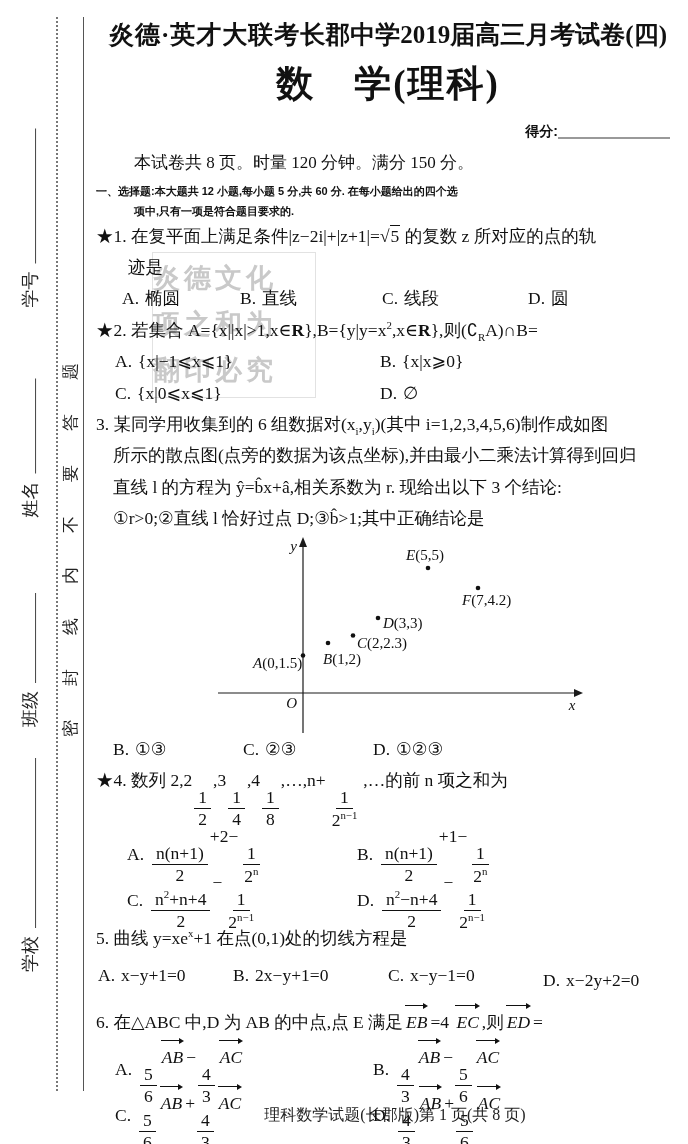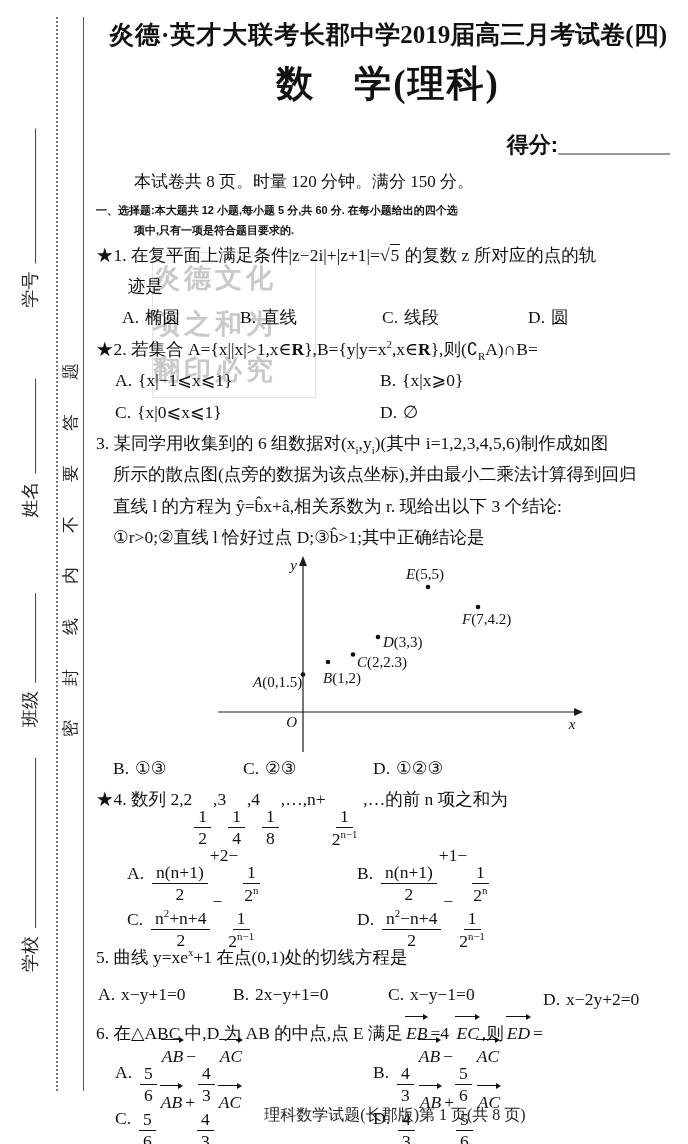--- a/index.html
+++ b/index.html
@@ -18,42 +18,42 @@
   
   .watermark{position:absolute;left:152px;top:252px;width:162px;height:142px;border:1px solid #e2e2e2;
              text-align:left;color:#c9c9c9;font-weight:bold;font-size:27px;letter-spacing:4px;
              line-height:46px;padding-top:2px;z-index:0;
              font-family:"Liberation Sans","DejaVu Sans",sans-serif;}
   
   #main{position:absolute;left:96px;top:0;width:584px;z-index:1;}
   .title{margin-top:18px;text-align:center;font-size:25px;font-weight:bold;white-space:nowrap;}
   .title .brand{font-weight:900;letter-spacing:1px;}
   .subject{margin-top:8px;text-align:center;font-size:37px;font-weight:bold;letter-spacing:2px;}
-  .score-row{margin-top:21px;text-align:right;padding-right:10px;font-size:22px;font-weight:bold;
+  .score-row{margin-top:14px;text-align:right;padding-right:10px;font-size:14px;font-weight:bold;
              font-family:"Liberation Sans","DejaVu Sans",sans-serif;}
   .score-blank{display:inline-block;width:112px;border-bottom:2px solid #999;height:1em;vertical-align:-3px;}
   .paper-info{margin-top:10px;margin-left:38px;font-size:17px;}
   .section-head{margin-top:8px;font-size:11px;font-weight:bold;line-height:1.78;
                 font-family:"Liberation Sans","DejaVu Sans",sans-serif;}
   .section-head .l2{padding-left:38px;}
   .q{font-size:17.5px;line-height:1.78;}
   .q .cont{padding-left:32px;}
   .q .cont-sm{padding-left:17px;}
   .opt-row{display:flex;align-items:center;}
   .opt{white-space:nowrap;}
   .opt .letter{margin-right:6px;}
   .opt-tall{height:46px;display:flex;align-items:center;}
   sup{font-size:0.62em;}
   sub{font-size:0.62em;}
   .frac{display:inline-flex;flex-direction:column;align-items:center;vertical-align:-0.95em;
         margin:0 2px;line-height:1.22;}
   .fnum{border-bottom:1.2px solid #111;padding:0 4px;}
   .fden{padding:0 4px;}
   .sqrt{border-top:1.2px solid #111;padding:0 1px;}
-  .vec{display:inline-block;position:relative;padding:3px 2px 0;margin:0 1px;}
+  .vec{display:inline-block;position:relative;padding:3px 2px 0;margin:8px 1px;}
   .vec::before{content:'';position:absolute;left:1px;right:4px;top:1px;border-top:1.3px solid #111;}
   .vec::after{content:'';position:absolute;right:-2px;top:-1.5px;width:0;height:0;
               border:3px solid transparent;border-left:5px solid #111;}
   
   .plot{position:relative;width:390px;height:198px;margin:2px 0 0 104px;}
   .plot svg{position:absolute;left:0;top:0;}
   .pt-label{font-size:15px;fill:#111;font-family:"Liberation Serif","DejaVu Serif",serif;}
   .ax-label{font-size:15px;font-style:italic;fill:#111;font-family:"Liberation Serif","DejaVu Serif",serif;}
   
   .footer{position:absolute;left:103px;bottom:18px;width:584px;text-align:center;font-size:16px;color:#222;}

